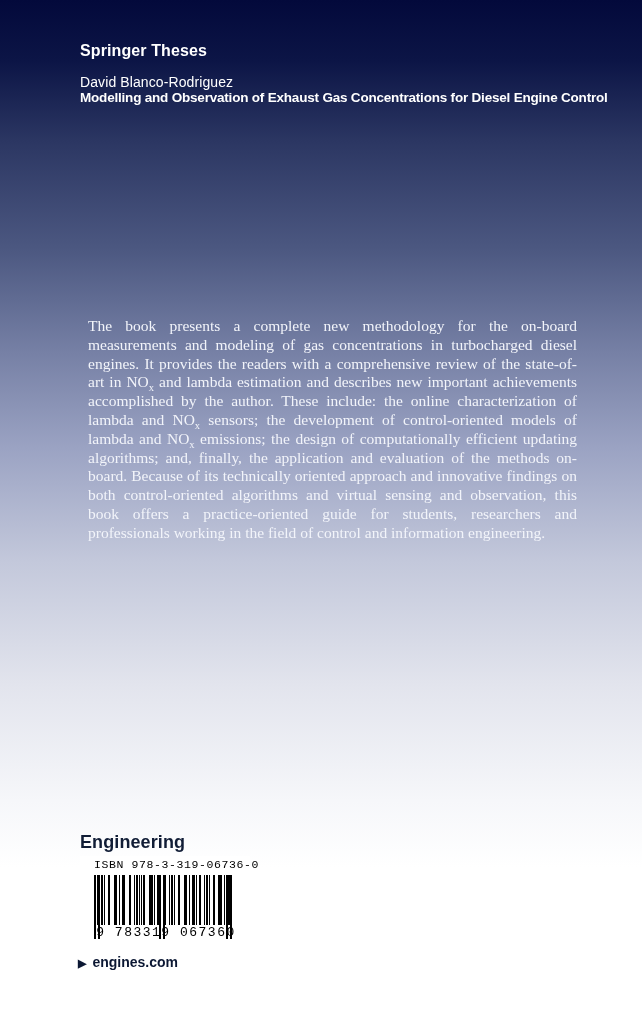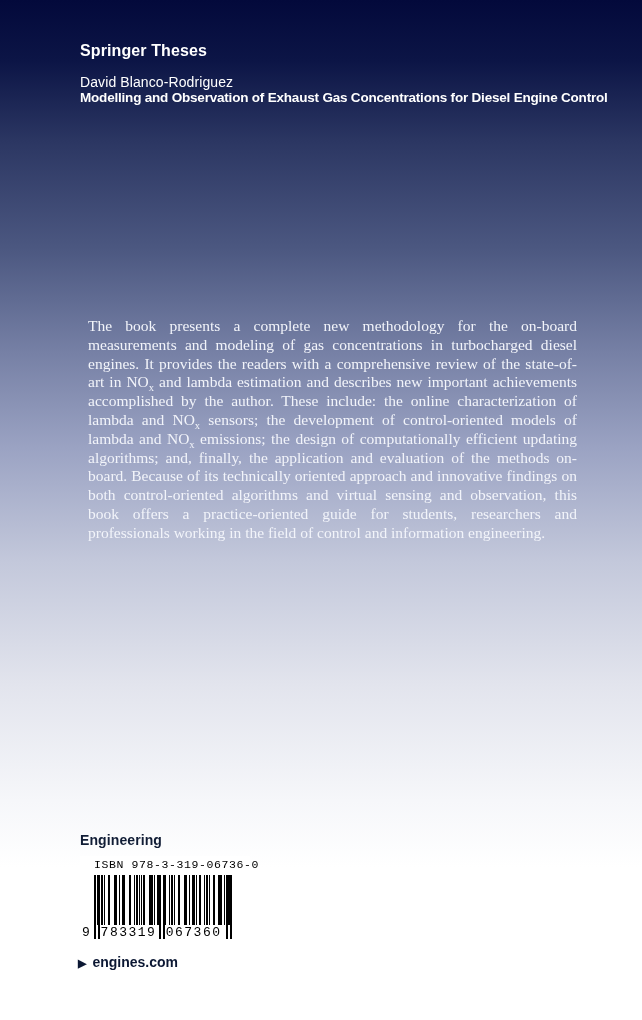--- a/index.html
+++ b/index.html
@@ -33,21 +33,21 @@
     position: absolute; left: 88px; top: 317px; width: 489px;
     font-family: "Liberation Serif", serif;
     font-size: 15.5px; line-height: 18.8px;
     color: #f2f4fa;
     text-align: justify;
   }
   .blurb sub { font-size: 68%; line-height: 0; }
 
   .category {
     position: absolute; left: 80px; top: 832px;
-    font-size: 14px; font-weight: bold; color: #111d36; letter-spacing: 0.1px;
+    font-size: 18px; font-weight: bold; color: #111d36; letter-spacing: 0.1px;
   }
 
   .isbn-box {
     position: absolute; left: 80px; top: 856px; width: 170px;
     background: #ffffff; padding: 2px 0 0 0;
   }
   .isbn-label {
     font-family: "Liberation Mono", monospace;
     font-size: 11.5px; color: #000000; letter-spacing: 0.6px;
     white-space: nowrap; padding-left: 14px;
@@ -58,21 +58,21 @@
     background-color: #ffffff;
     background-image:
       repeating-linear-gradient(90deg, #000 0px, #000 2px, transparent 2px, transparent 7px),
       repeating-linear-gradient(90deg, #000 0px, #000 1px, transparent 1px, transparent 5px),
       repeating-linear-gradient(90deg, transparent 0px, transparent 3px, #000 3px, #000 4px, transparent 4px, transparent 11px);
   }
   .digits {
     position: absolute; left: 0; top: 50px; width: 168px; height: 18px;
     background: #ffffff; z-index: 1;
     font-family: "Liberation Mono", monospace; font-size: 13px; color: #000;
-    letter-spacing: 1.5px; white-space: nowrap; padding-left: 2px;
+    letter-spacing: 1.5px; white-space: nowrap; padding-left: 2px; text-align: center;
   }
   
   .bars-wrap::after {
     content: ""; position: absolute; z-index: 2; top: 0; left: 14px;
     width: 2px; height: 64px; background: #000;
     box-shadow: 4px 0 0 #000, 65px 0 0 #000, 69px 0 0 #000, 132px 0 0 #000, 136px 0 0 #000;
   }
 
   .publisher {
     position: absolute; left: 78px; top: 954px;

